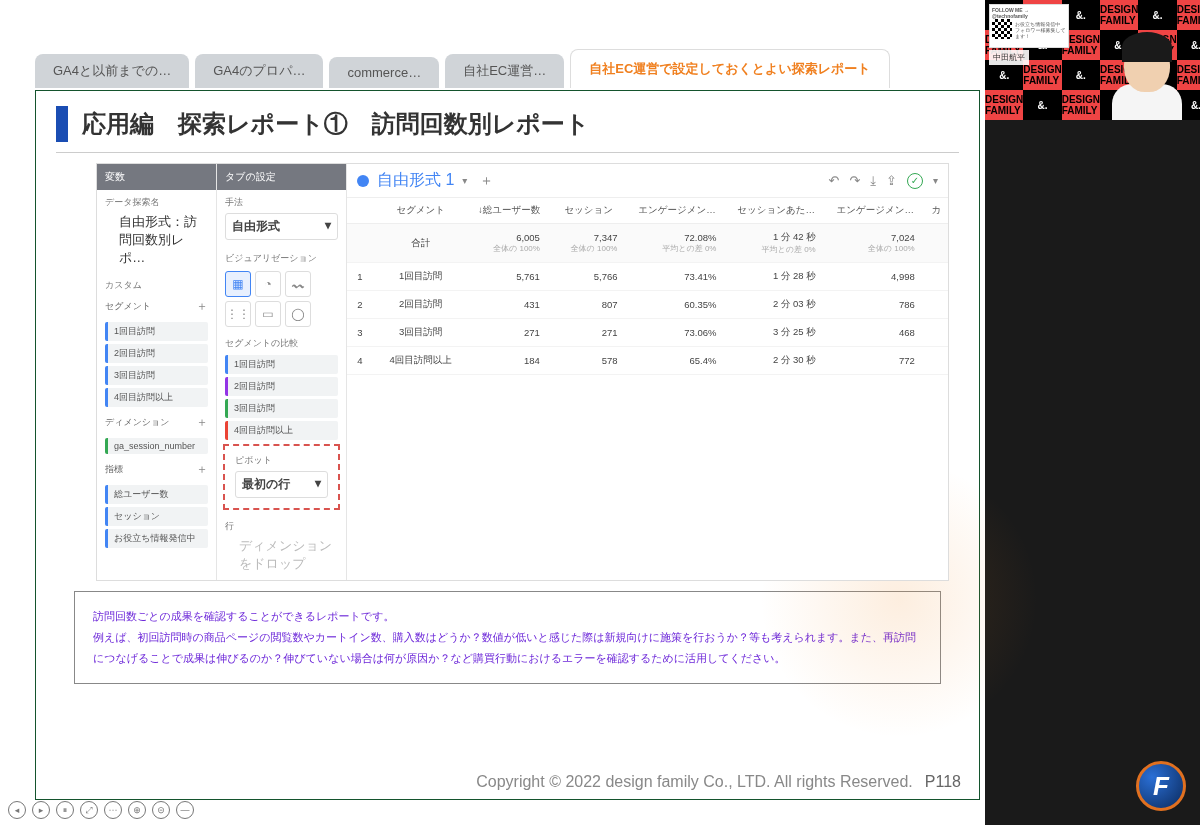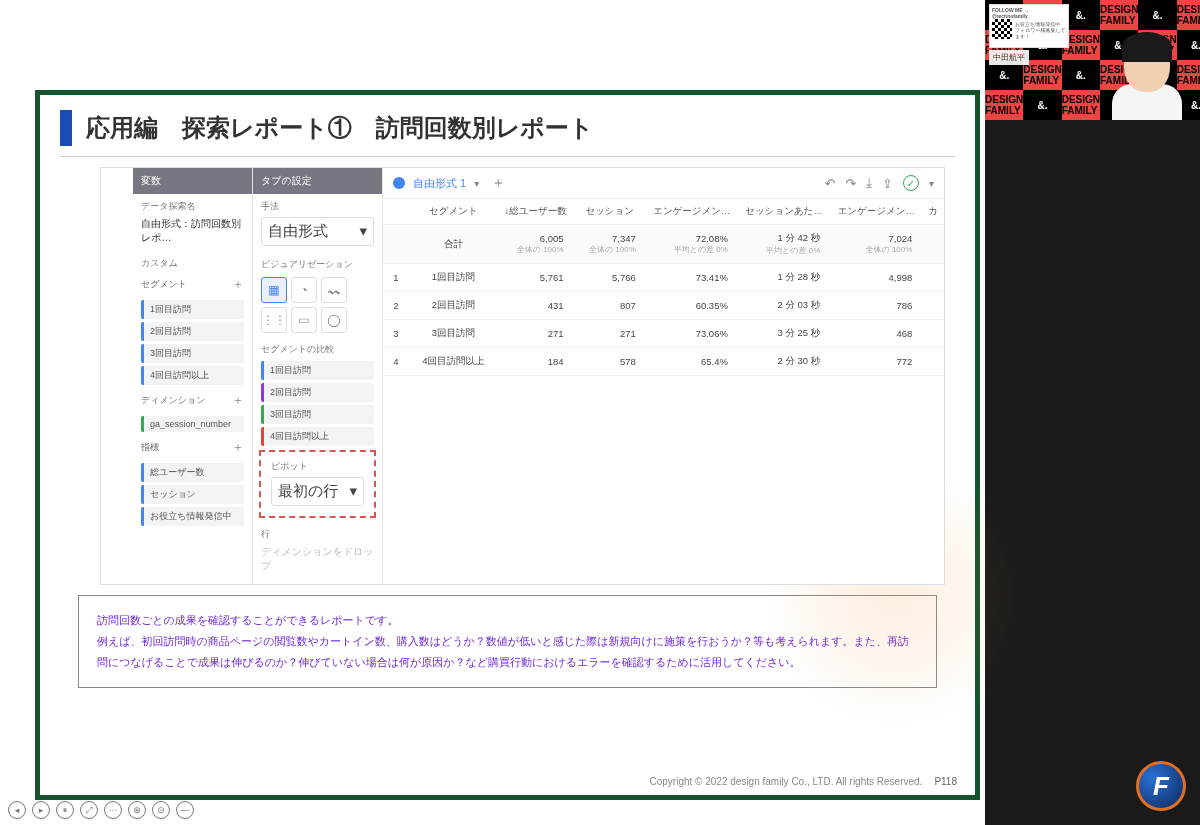--- a/index.html
+++ b/index.html
@@ -1,63 +1,63 @@
 <!DOCTYPE html>
 <html><head>
 <meta charset="utf-8">
 <style>
 * { box-sizing: border-box; margin: 0; padding: 0; }
 body { font-family: "Hiragino Sans", "Meiryo", sans-serif; background: #1a1a1a; width: 1200px; height: 825px; position: relative; overflow: hidden; }
 .stage { position: absolute; top: 0; left: 0; width: 985px; height: 825px; background: #fff; }
 .tabs-bar { position: absolute; top: 48px; left: 35px; right: 0; height: 40px; display: flex; gap: 6px; align-items: flex-end; }
 .tab { background: #d0d4d8; padding: 8px 18px; border-radius: 8px 8px 0 0; font-size: 13px; color: #555; cursor: pointer; }
 .tab.active { background: #fff; color: #f08020; font-weight: 600; border: 1px solid #ddd; border-bottom: none; padding: 10px 18px; }
-.slide { position: absolute; top: 90px; left: 35px; width: 945px; height: 710px; background: #fff; border: 5px solid #14532d; }
+.slide { position: absolute; top: 90px; left: 35px; width: 945px; height: 710px; background: #fff; border: 1px solid #14532d; }
 .slide-title { display: flex; align-items: center; border-bottom: 1px solid #ccc; margin: 15px 20px 10px; padding-bottom: 10px; }
 .title-bar { width: 12px; height: 36px; background: #1a4db3; margin-right: 14px; }
 .title-text { font-size: 24px; font-weight: 600; color: #333; }
-.ga-shot { margin: 8px 30px 10px 60px; border: 1px solid #ddd; height: 418px; position: relative; background: #fff; display: flex; font-size: 10px; color: #333; padding-left: 32px; }
+.ga-shot { margin: 8px 30px 10px 60px; border: 1px solid #ddd; height: 418px; position: relative; background: #fff; display: flex; font-size: 10px; color: #333; }
 .col { border-right: 1px solid #e5e5e5; }
 .col-header { background: #757880; color: #fff; padding: 6px 8px; font-size: 10px; display: flex; justify-content: space-between; align-items: center; }
 .vars { width: 120px; }
 .settings { width: 130px; }
 .results { flex: 1; display: flex; flex-direction: column; }
 .sec-label { font-size: 9px; color: #777; padding: 6px 8px 2px; }
-.val-box { font-size: 10px; color: #333; padding: 2px 8px 6px; }
+.val-box { font-size: 13px; color: #333; padding: 2px 8px 6px; margin-left: 14px; }
 .chip { background: #f1f3f4; border-left: 3px solid #4285f4; padding: 3px 6px; margin: 3px 8px; font-size: 9px; color: #555; border-radius: 2px; }
 .chip.c1 { border-left-color: #4285f4; }
 .chip.c2 { border-left-color: #9334e6; }
 .chip.c3 { border-left-color: #34a853; }
 .chip.c4 { border-left-color: #ea4335; }
 .sec-head { display: flex; justify-content: space-between; align-items: center; padding: 4px 8px; font-size: 9px; color: #666; }
 .plus { color: #888; font-size: 12px; }
-.dropdown { margin: 2px 8px 6px; border: 1px solid #ddd; border-radius: 3px; padding: 4px 6px; font-size: 15px; color: #444; display: flex; justify-content: space-between; }
+.dropdown { margin: 2px 8px 6px; border: 1px solid #ddd; border-radius: 3px; padding: 4px 6px; font-size: 12px; color: #444; display: flex; justify-content: space-between; font-weight: bold; }
 .viz-grid { display: flex; flex-wrap: wrap; gap: 4px; padding: 4px 8px; }
 .viz-btn { width: 26px; height: 26px; border: 1px solid #ddd; border-radius: 3px; display: flex; align-items: center; justify-content: center; font-size: 12px; color: #888; }
 .viz-btn.active { border-color: #4285f4; background: #e8f0fe; color: #4285f4; }
 .pivot-highlight { border: 2px dashed #d9534f; margin: 4px 6px; padding: 2px 2px 4px; }
 .result-header { display: flex; align-items: center; padding: 6px 10px; border-bottom: 1px solid #eee; gap: 8px; }
 .result-tab-dot { width: 12px; height: 12px; border-radius: 50%; background: #4285f4; }
-.result-tab-name { color: #4285f4; font-size: 11px; }
+.result-tab-name { color: #4285f4; font-size: 16px; }
 .result-plus { color: #888; font-size: 14px; margin-left: 4px; }
 .result-actions { margin-left: auto; display: flex; gap: 10px; color: #888; font-size: 13px; align-items: center; }
 .action-ico { cursor: pointer; }
 .check-badge { color: #34a853; border: 1px solid #34a853; border-radius: 50%; width: 16px; height: 16px; display: flex; align-items: center; justify-content: center; font-size: 10px; }
 table { width: 100%; border-collapse: collapse; font-size: 9.5px; }
 th { text-align: center; padding: 6px 4px; color: #555; font-weight: 400; border-bottom: 1px solid #eee; }
 th:first-child { text-align: left; padding-left: 10px; }
 td { text-align: right; padding: 7px 10px; border-bottom: 1px solid #f3f3f3; color: #444; }
 td:first-child { text-align: center; width: 26px; }
 td:nth-child(2) { text-align: center; }
 .sum-row td { background: #fafafa; }
 .sub { color: #aaa; font-size: 8px; }
 .callout { position: absolute; left: 390px; top: 298px; background: #e88b3a; color: #fff; padding: 14px 18px; font-size: 14px; line-height: 1.6; width: 200px; letter-spacing: 1px; }
 .callout-arrow { position: absolute; left: -16px; top: 50%; transform: translateY(-50%); width: 0; height: 0; border-right: 16px solid #e88b3a; border-top: 10px solid transparent; border-bottom: 10px solid transparent; }
 .desc-box { margin: 6px 38px 0; border: 1px solid #888; padding: 14px 18px; font-size: 11px; line-height: 1.9; color: #6d28d9; }
-.footer { position: absolute; bottom: 8px; right: 18px; font-size: 10px; color: #888; }
+.footer { position: absolute; bottom: 8px; right: 18px; font-size: 16px; color: #888; }
 .footer .pnum { margin-left: 12px; color: #666; }
 .webcam { position: absolute; top: 0; right: 0; width: 215px; height: 120px; background: #fff; overflow: hidden; }
 .checker { position: absolute; inset: 0; display: grid; grid-template-columns: repeat(6, 1fr); grid-auto-rows: 30px; }
 .ck { display: flex; align-items: center; justify-content: center; font-size: 10px; font-weight: bold; }
 .ck.b { background: #000; color: #fff; }
 .ck.w { background: #ef4444; color: #000; }
 .person { position: absolute; right: 14px; bottom: -4px; width: 80px; height: 100px; }
 .head { width: 46px; height: 54px; background: #f0d0b0; border-radius: 50% 50% 45% 45%; position: absolute; top: 14px; left: 18px; }
 .hair { width: 50px; height: 30px; background: #1a1a1a; border-radius: 50% 50% 0 0; position: absolute; top: 8px; left: 16px; }
 .body-shape { width: 70px; height: 40px; background: #f5f5f5; border-radius: 20px 20px 0 0; position: absolute; bottom: 0; left: 6px; }
@@ -66,20 +66,27 @@
 .name-tag { position: absolute; top: 50px; left: 4px; background: rgba(255,255,255,0.9); font-size: 8px; padding: 2px 4px; color: #333; z-index: 2; }
 .slide-controls { position: absolute; bottom: 6px; left: 8px; display: flex; gap: 6px; }
 .sc-btn { width: 18px; height: 18px; border: 1px solid #777; border-radius: 50%; display: flex; align-items: center; justify-content: center; font-size: 9px; color: #777; }
 .f-badge { position: absolute; bottom: 14px; right: 14px; width: 50px; height: 50px; border-radius: 50%; background: radial-gradient(circle at 30% 30%, #2a6fd6, #0b2a5c); border: 3px solid #e07020; display: flex; align-items: center; justify-content: center; color: #fff; font-size: 26px; font-weight: bold; font-style: italic; }
 .bg-blob { position: absolute; right: -60px; bottom: 60px; width: 280px; height: 280px; background: radial-gradient(circle, rgba(240,140,40,0.15), transparent 70%); border-radius: 50%; }
 </style>
 </head>
 <body>
 
 <div class="stage">
+  <div class="tabs-bar">
+    <div class="tab">GA4と以前までの…</div>
+    <div class="tab">GA4のプロパ…</div>
+    <div class="tab">commerce…</div>
+    <div class="tab">自社EC運営…</div>
+    <div class="tab active">自社EC運営で設定しておくとよい探索レポート</div>
+  </div>
 
   <div class="slide">
     <div class="bg-blob"></div>
     <div class="slide-title">
       <div class="title-bar"></div>
       <div class="title-text">応用編　探索レポート①　訪問回数別レポート</div>
     </div>
 
     <div class="ga-shot">
 

